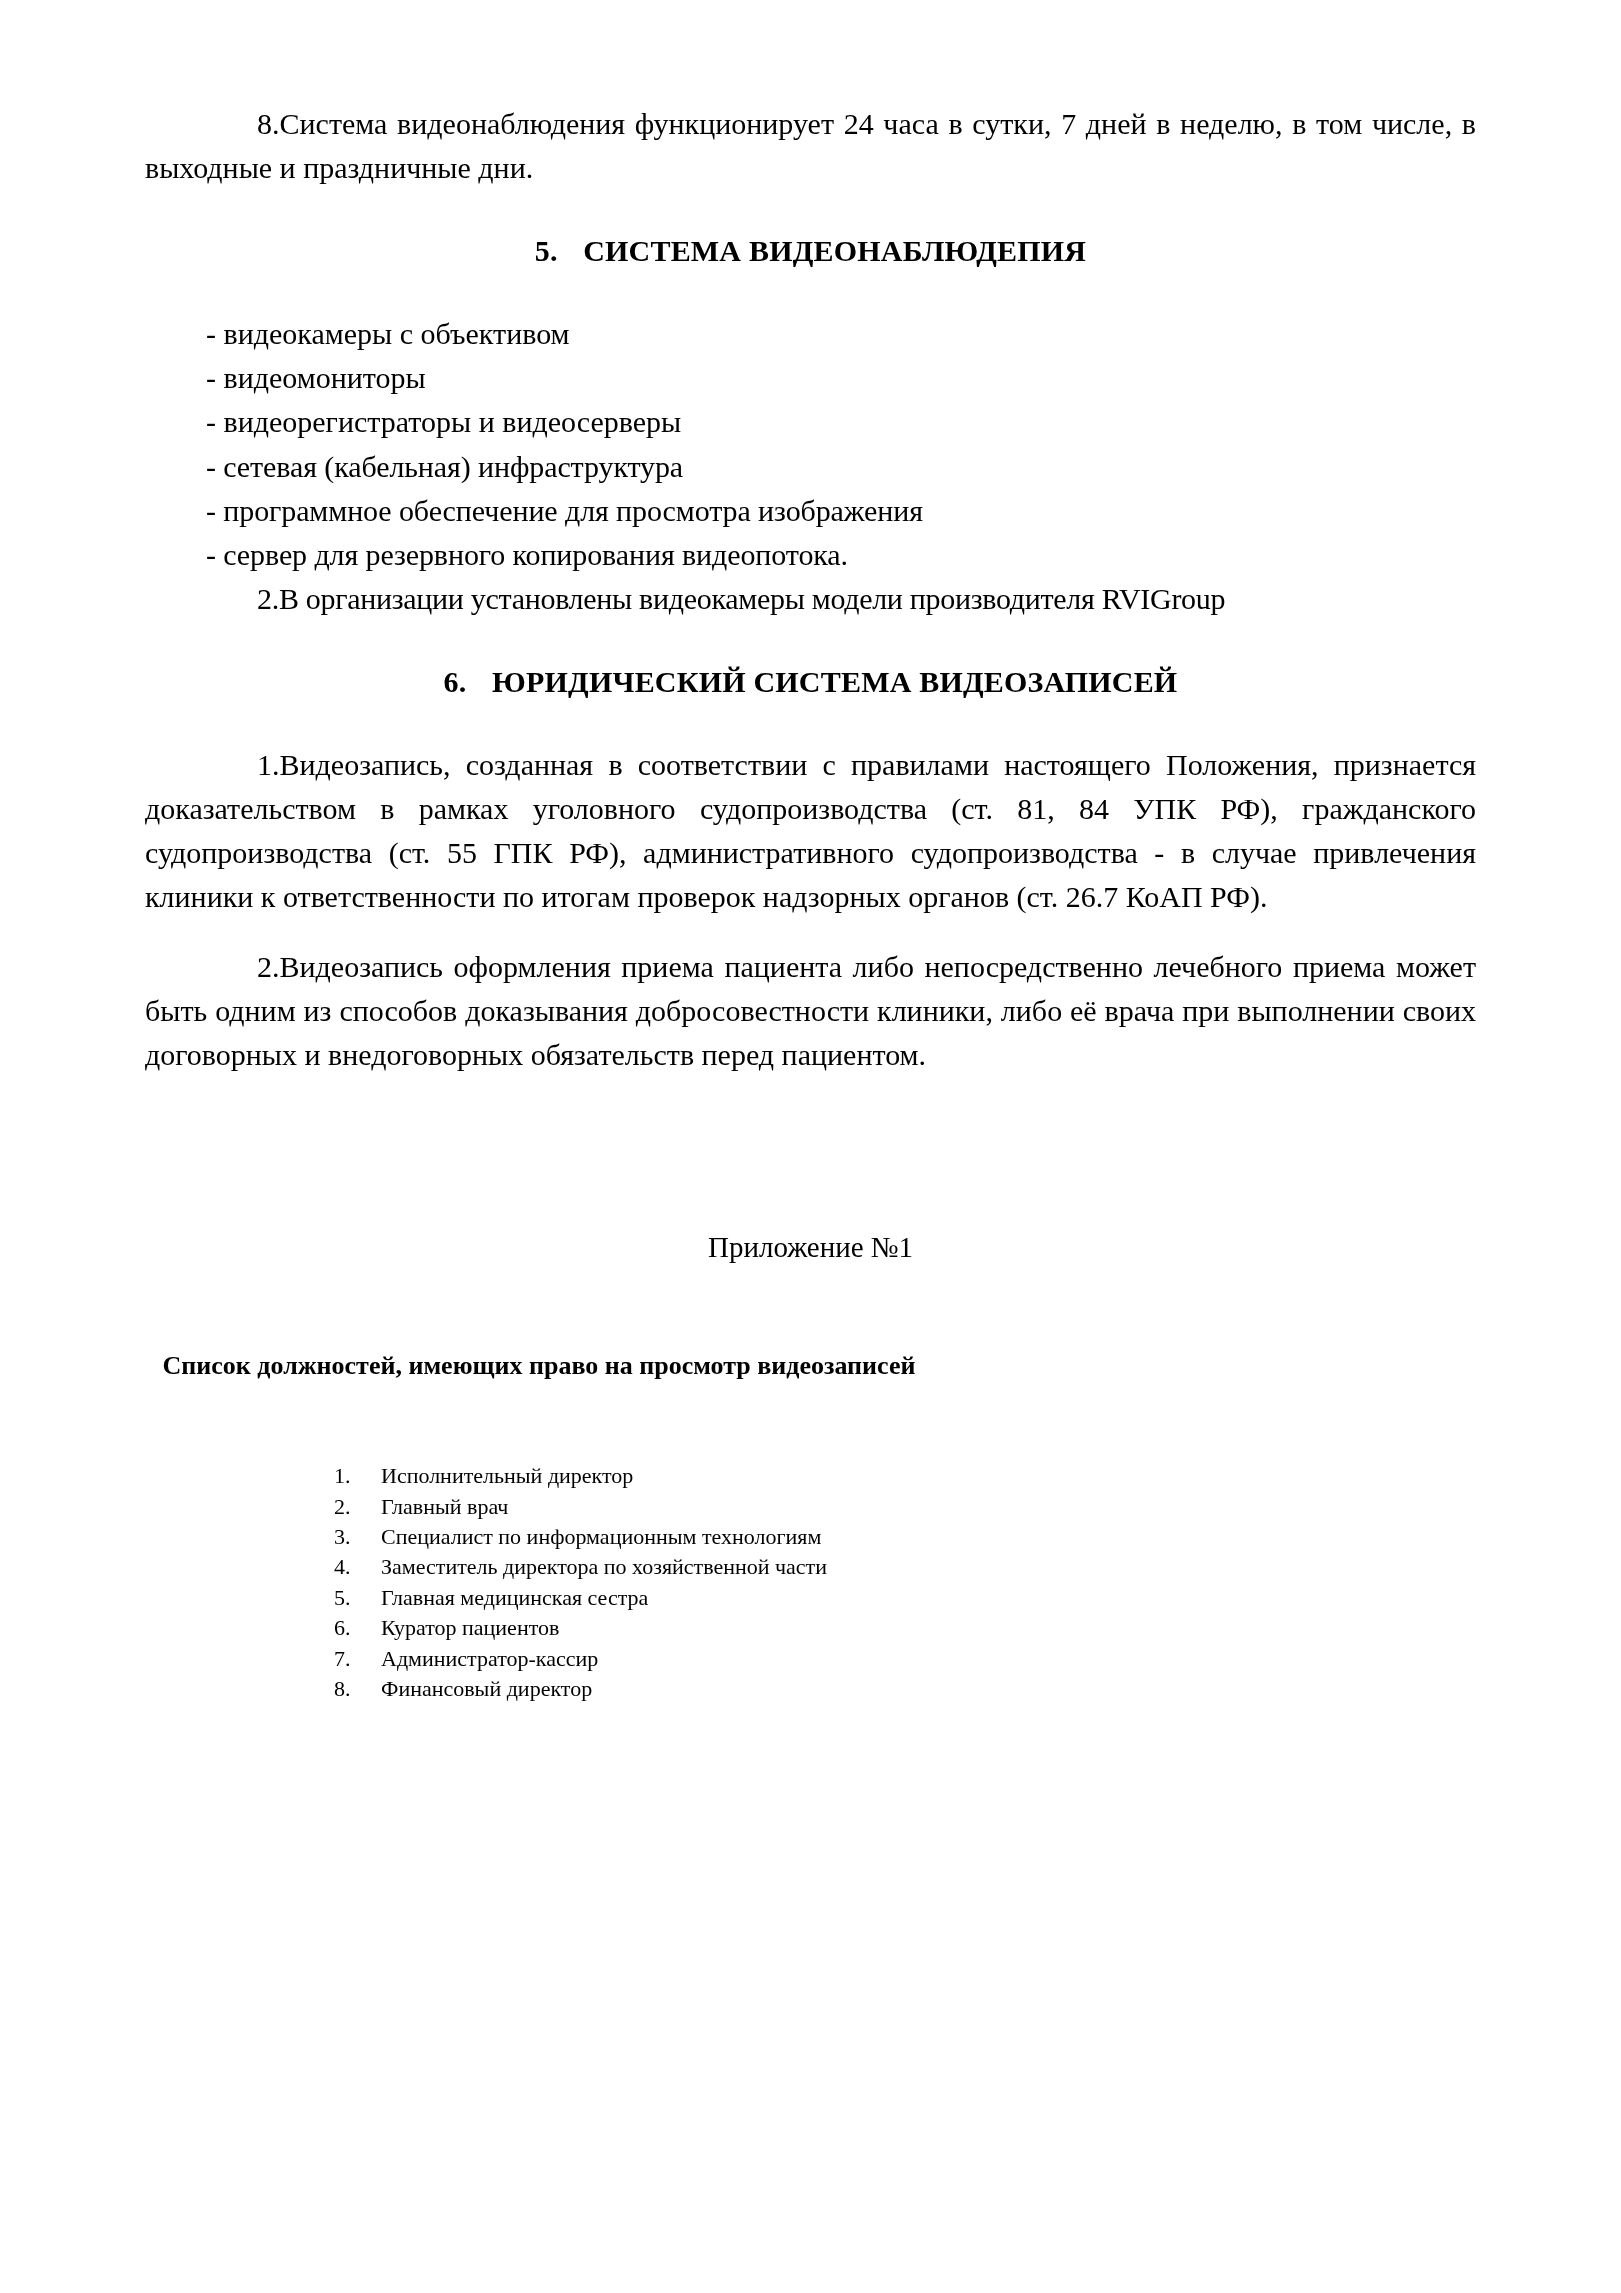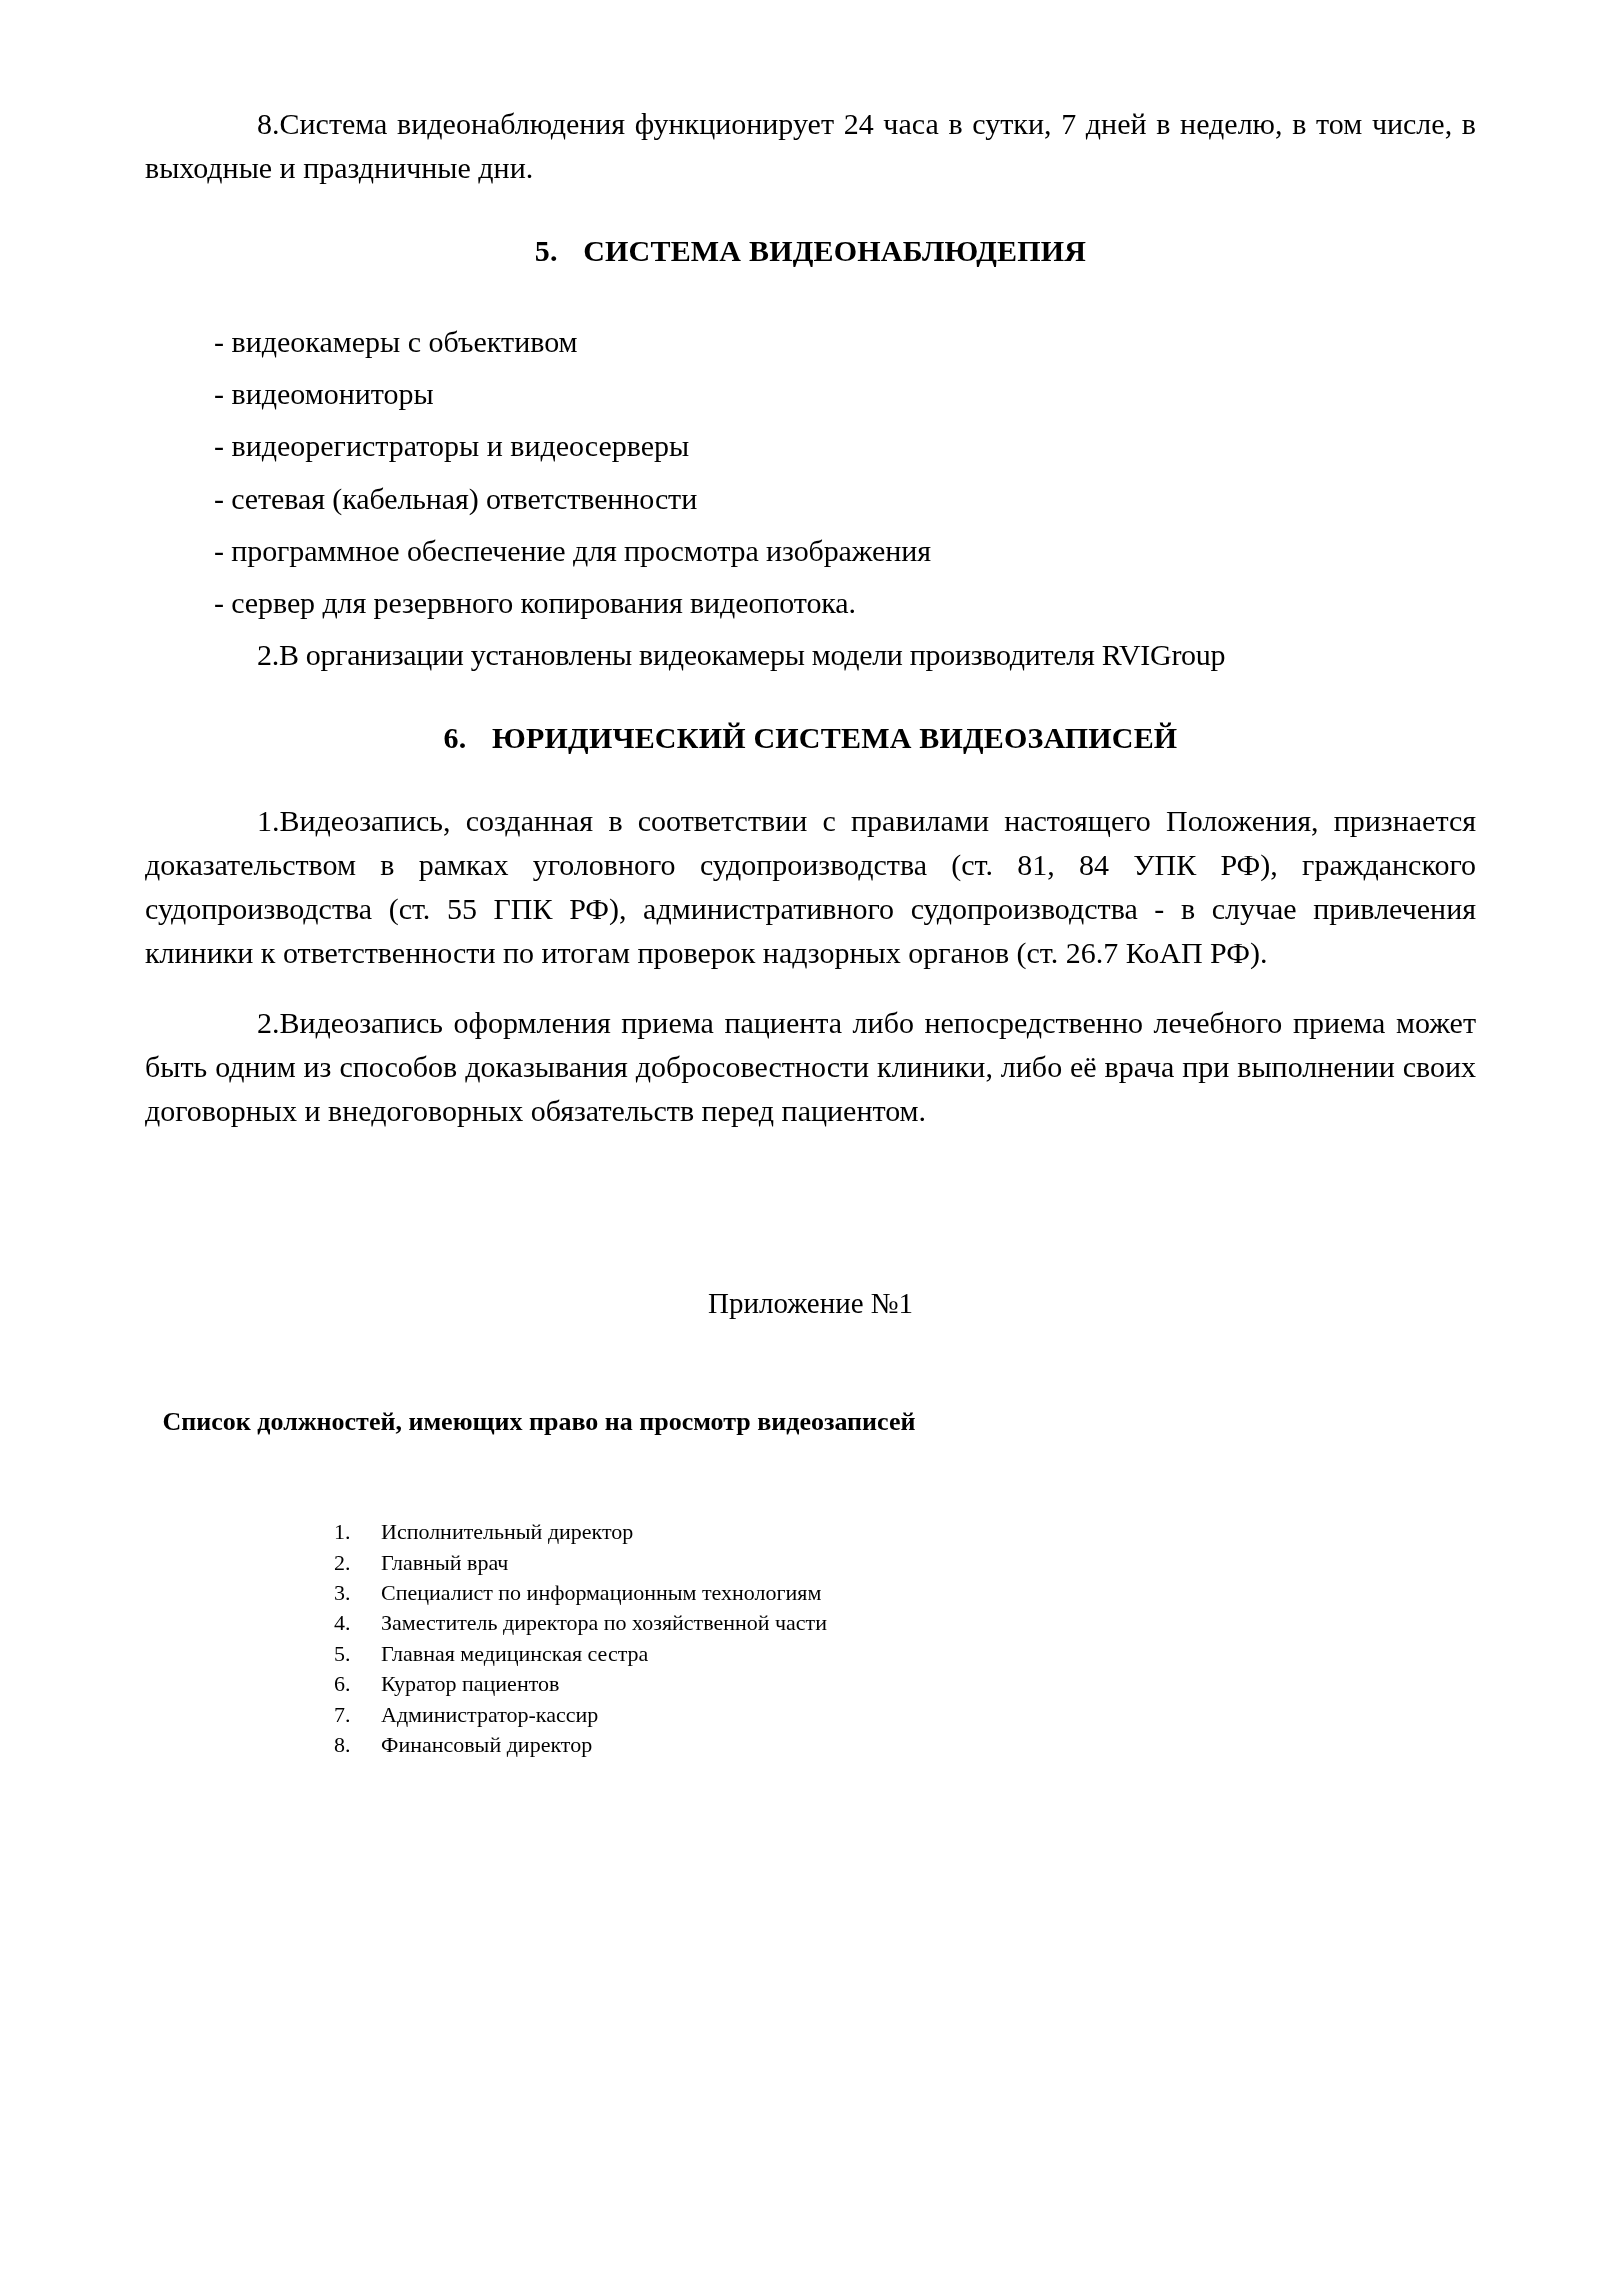--- a/index.html
+++ b/index.html
@@ -58,21 +58,21 @@
     margin-right: 25.5px;
   }
 
   
   .dash-list {
     list-style: none;
     margin: 0;
     padding: 0;
   }
   .dash-list li {
-    margin: 8px;
+    margin: 0;
     padding-left: 0;
     text-indent: 0;
     white-space: nowrap;
   }
   .dash-list li .li-inner {
     display: inline-block;
     padding-left: 61px;
   }
   .dash-list li.tight .li-inner {
     letter-spacing: -0.1px;
@@ -127,21 +127,21 @@
       <span class="hnum">5.</span><span>СИСТЕМА ВИДЕОНАБЛЮДЕПИЯ</span>
     </p>
 
     <div class="spacer-md"></div>
 
 
     <ul class="dash-list">
       <li><span class="li-inner">- видеокамеры с объективом</span></li>
       <li><span class="li-inner">- видеомониторы</span></li>
       <li><span class="li-inner">- видеорегистраторы и видеосерверы</span></li>
-      <li class="tight"><span class="li-inner">- сетевая (кабельная) ответственности</span></li>
+      <li class="tight"><span class="li-inner">- сетевая (кабельная) инфраструктура</span></li>
       <li class="tight"><span class="li-inner">- программное обеспечение для просмотра изображения</span></li>
       <li class="tight"><span class="li-inner">- сервер для резервного копирования видеопотока.</span></li>
     </ul>
 
     <p class="para squeeze">
       <span class="num">2.</span><span class="nowrap">В организации установлены видеокамеры модели производителя RVIGroup</span>
     </p>
 
     <div class="spacer-md"></div>
 

